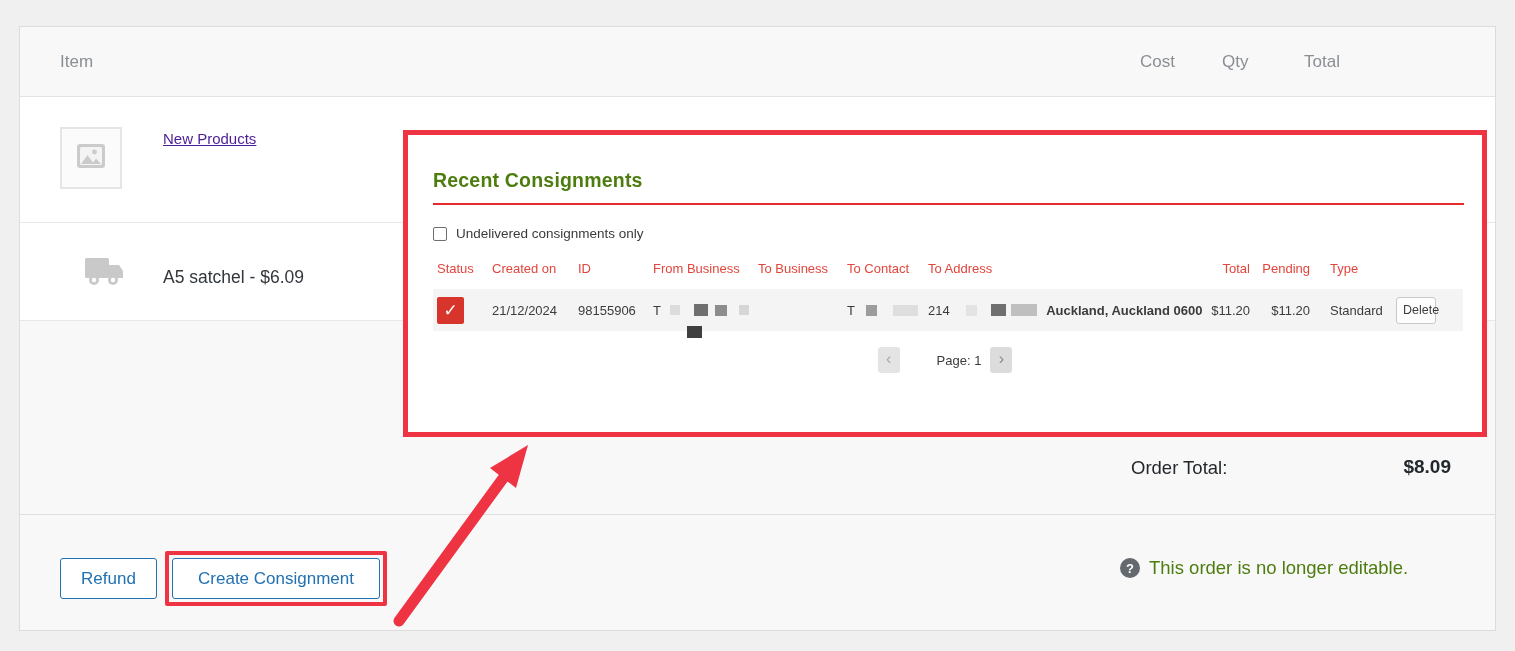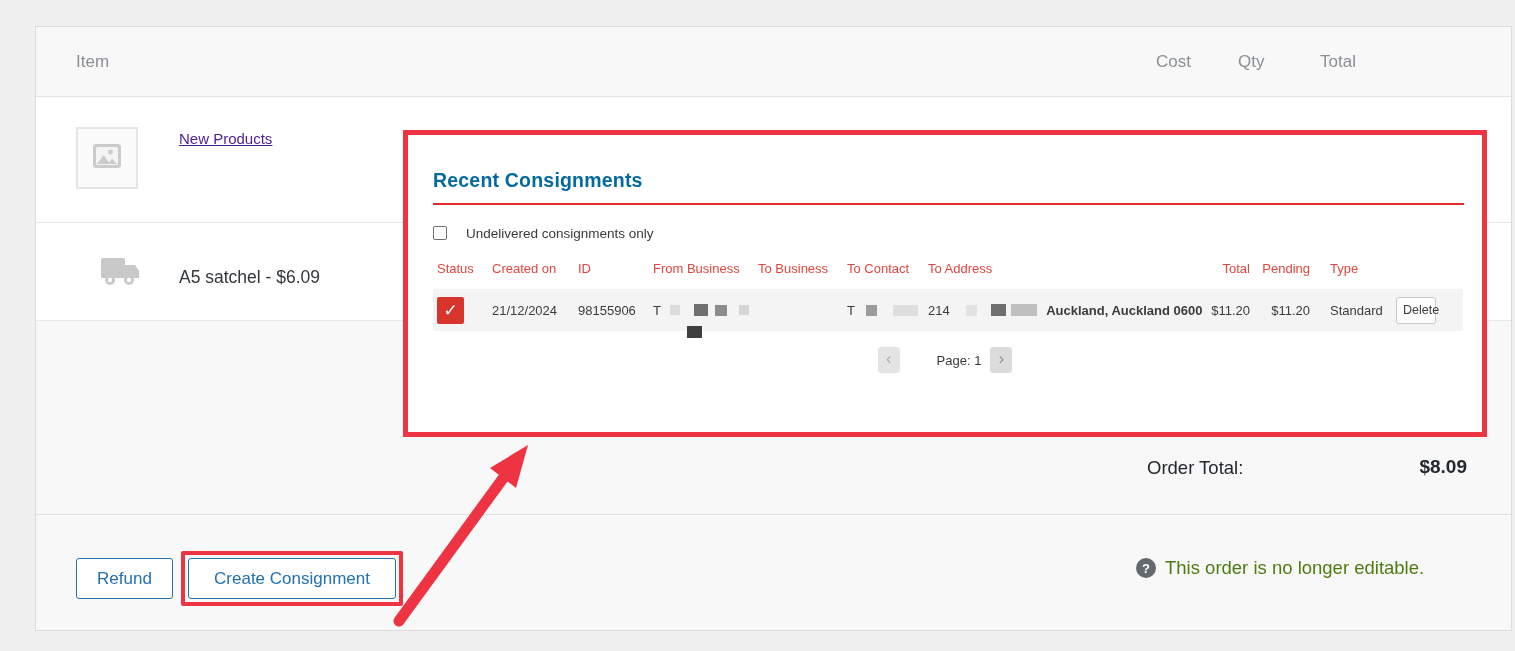--- a/index.html
+++ b/index.html
@@ -6,21 +6,21 @@
   html,body { margin:0; padding:0; }
   body {
     width:1515px; height:651px; position:relative; overflow:hidden;
     background:#f0f0f1;
     font-family:"Liberation Sans", sans-serif;
     color:#32373c;
   }
 
   
   .card {
-    position:absolute; left:35px; top:26px; width:1477px; height:605px;
+    position:absolute; left:19px; top:26px; width:1477px; height:605px;
     background:#f8f8f8; border:1px solid #dcdcde;
   }
   .thead {
     position:absolute; top:0; left:0; right:0; height:70px;
     background:#f8f8f8; border-bottom:1px solid #e3e3e3;
     color:#8a8f94; font-size:17px;
   }
   .th-item  { position:absolute; left:40px;  top:25px; }
   .th-cost  { position:absolute; left:1120px; top:25px; }
   .th-qty   { position:absolute; left:1202px; top:25px; }
@@ -65,24 +65,24 @@
     font-size:13px; font-weight:bold; display:flex; align-items:center; justify-content:center;
   }
   .notice-text { font-size:18.5px; color:#4d7c0f; }
 
   
   .popup {
     position:absolute; left:403px; top:130px; width:1084px; height:307px;
     border:5px solid #ee3343; background:#ffffff; z-index:5;
   }
   .popup-title {
-    margin:34px 0 0 25px; font-size:19.5px; font-weight:bold; color:#0369a1; letter-spacing:.2px;
+    margin:34px 0 0 25px; font-size:19.5px; font-weight:bold; color:#4d7c0f; letter-spacing:.2px;
   }
   .popup-hr { margin:11px 18px 0 25px; border:none; border-top:2px solid #e42a2a; }
-  .filter-row { margin:21px 0 0 25px; display:flex; align-items:flex-start; gap:19px; }
+  .filter-row { margin:21px 0 0 25px; display:flex; align-items:flex-end; gap:9px; }
   .filter-checkbox {
     width:14px; height:14px; border:1.5px solid #6f6f6f; border-radius:2px; background:#fff; cursor:pointer;
   }
   .filter-label { font-size:13.5px; color:#3a3a3a; }
 
   .ctable { margin:20px 19px 0 25px; font-size:13px; width:1030px; }
   .ct-head { display:flex; color:#e2453c; padding-bottom:13px; }
   .ct-row  { display:flex; align-items:center; background:#f4f4f4; height:42px; color:#3c3c3c; }
 
   .c-status  { width:59px; padding-left:4px; }

